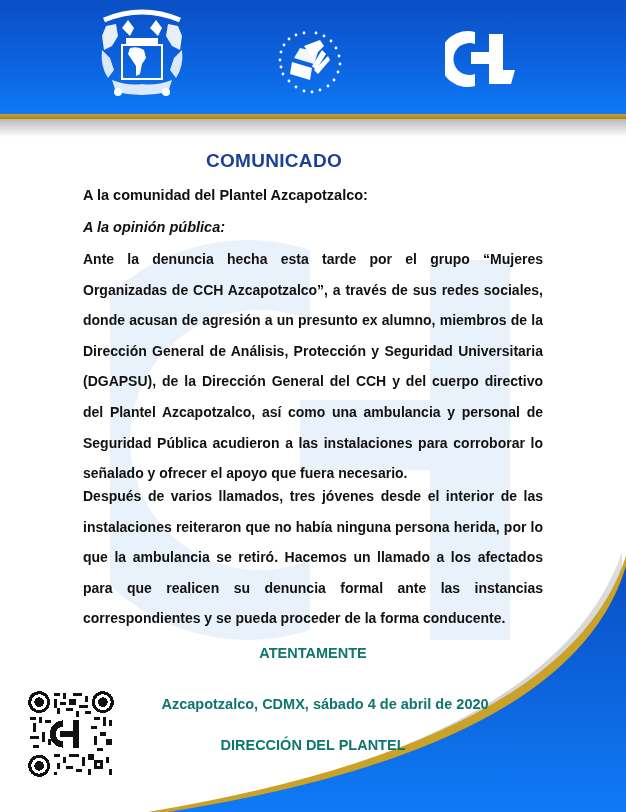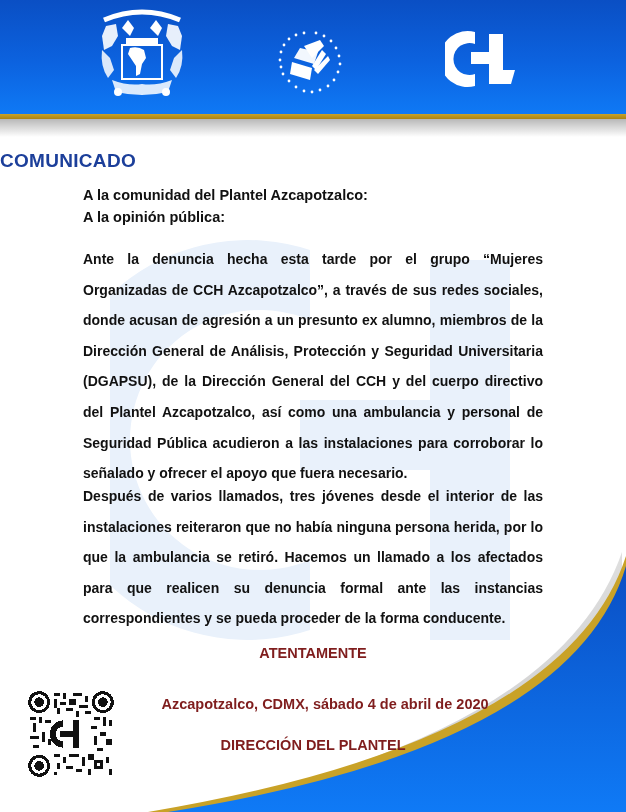--- a/index.html
+++ b/index.html
@@ -6,24 +6,24 @@
   body { width:626px; height:812px; position:relative; overflow:hidden; background:#ffffff; font-family:"Liberation Sans", "DejaVu Sans", sans-serif; }
   .header { position:absolute; left:0; top:0; width:626px; height:116px; background:linear-gradient(180deg,#0a4fc4 0%,#0c63e0 55%,#0f7af6 100%); }
   .gold-rule { position:absolute; left:0; top:114px; width:626px; height:5px; background:linear-gradient(180deg,#c9a227,#a98414); }
   .shadow-band { position:absolute; left:0; top:119px; width:626px; height:18px; background:linear-gradient(180deg,rgba(0,0,0,0.28),rgba(0,0,0,0)); }
   .logo { position:absolute; }
   .logo-unam { left:98px; top:6px; width:88px; height:96px; }
   .logo-cch-circle { left:270px; top:28px; width:80px; height:72px; }
   .logo-cch { left:445px; top:30px; width:74px; height:58px; }
   .watermark { position:absolute; left:110px; top:230px; width:430px; height:420px; }
   .content { position:absolute; left:0; top:0; width:626px; height:812px; }
-  .title { position:absolute; left:0; width:548px; top:150px; color:#1c3f9a; font-weight:bold; font-size:19px; letter-spacing:0.3px; }
+  .title { position:absolute; left:0; width:548px; top:150px; text-align:center; color:#1c3f9a; font-weight:bold; font-size:19px; letter-spacing:0.3px; }
   .salut { position:absolute; left:83px; font-size:14.5px; color:#111; font-weight:bold;text-align:right; }
   .para { position:absolute; left:83px; width:460px; font-size:14px; color:#111; font-weight:bold; line-height:30.6px; text-align:justify; }
-  .center-line { position:absolute; left:0; width:626px; text-align:center; font-size:14.5px; color:#7f1d1d; font-weight:bold; }
+  .center-line { position:absolute; left:0; width:626px; text-align:center; font-size:14.5px; color:#0f766e; font-weight:bold; }
   .corner { position:absolute; left:0; top:0; width:626px; height:812px; pointer-events:none; }
   .qr { position:absolute; left:27px; top:690px; width:88px; height:88px; }
 </style>
 </head>
 <body>
 
 <div class="header"></div>
 <div class="gold-rule"></div>
 <div class="shadow-band"></div>
 
@@ -101,21 +101,21 @@
   </defs>
   <path d="M626 548 Q560 740 150 812 L626 812 Z" fill="url(#shadowgrad)" transform="translate(-4,4)"></path>
   <path d="M626 556 Q566 742 148 812 L626 812 Z" fill="#c9a227"></path>
   <path d="M626 566 Q572 748 168 812 L626 812 Z" fill="url(#bluegrad)"></path>
 </svg>
 
 <div class="content">
   <div class="title">COMUNICADO</div>
 
   <div class="salut" style="top:187px;">A la comunidad del Plantel Azcapotzalco:</div>
-  <div class="salut" style="top:209px;">A la opinión pública:</div>
+  <div class="salut" style="top:219px;font-style:italic;">A la opinión pública:</div>
 
   <div class="para" style="top:244px; text-align-last:left;">Ante la denuncia hecha esta tarde por el grupo “Mujeres Organizadas de CCH Azcapotzalco”, a través de sus redes sociales, donde acusan de agresión a un presunto ex alumno, miembros de la Dirección General de Análisis, Protección y Seguridad Universitaria (DGAPSU), de la Dirección General del CCH y del cuerpo directivo del Plantel Azcapotzalco, así como una ambulancia y personal de Seguridad Pública acudieron a las instalaciones para corroborar lo señalado y ofrecer el apoyo que fuera necesario.</div>
   <div class="para" style="top:481px; text-align-last:left;">Después de varios llamados, tres jóvenes desde el interior de las instalaciones reiteraron que no había ninguna persona herida, por lo que la ambulancia se retiró. Hacemos un llamado a los afectados para que realicen su denuncia formal ante las instancias correspondientes y se pueda proceder de la forma conducente.</div>
 
   <div class="center-line" style="top:645px;">ATENTAMENTE</div>
   <div class="center-line" style="top:696px;margin-left:12px;">Azcapotzalco, CDMX, sábado 4 de abril de 2020</div>
   <div class="center-line" style="top:737px;">DIRECCIÓN DEL PLANTEL</div>
 </div>
 
 <svg class="qr" viewBox="0 0 29 29" shape-rendering="crispEdges">

